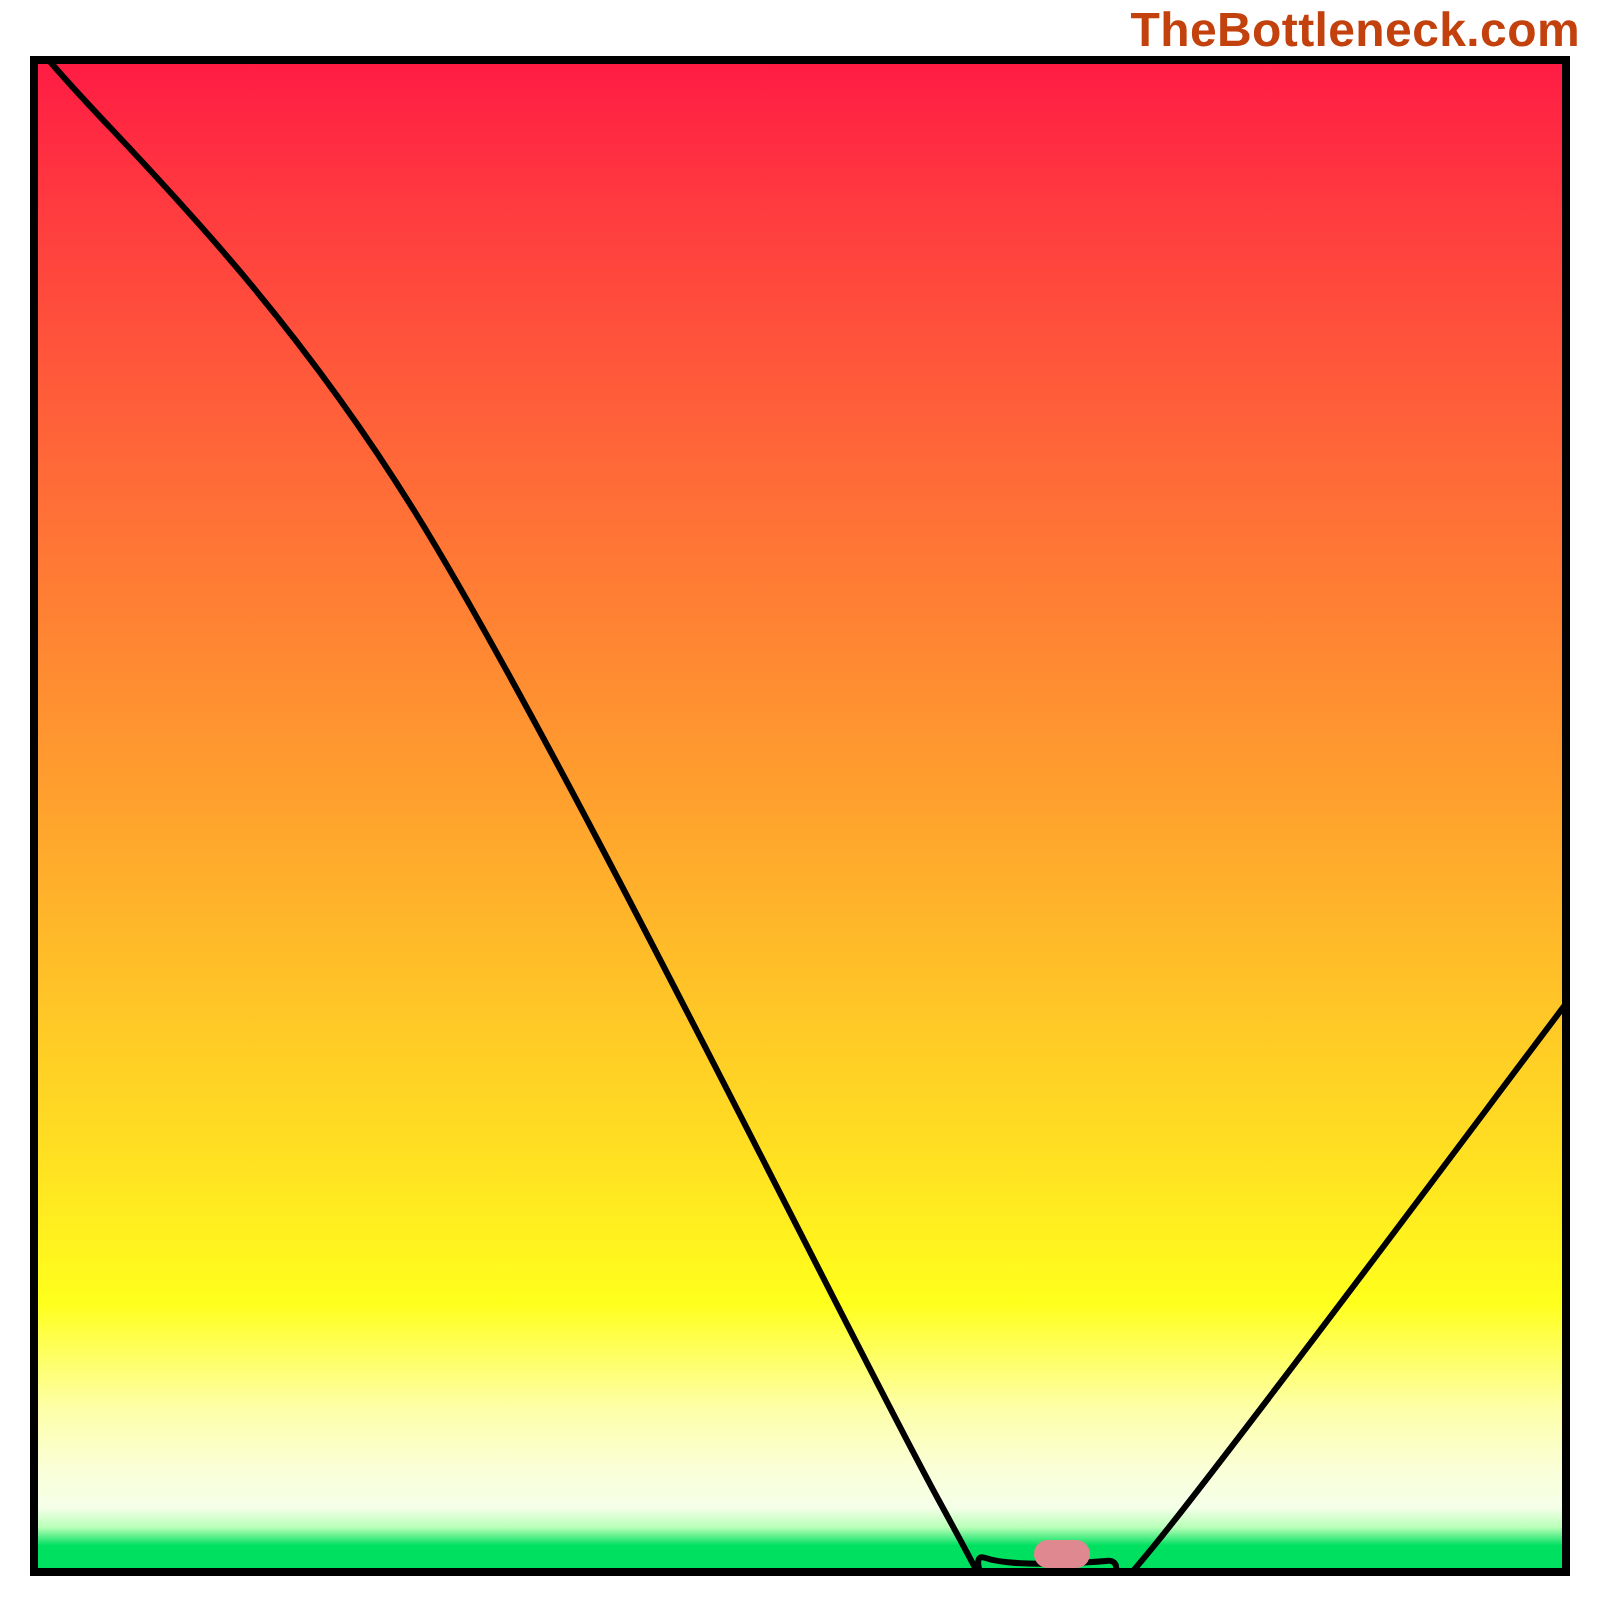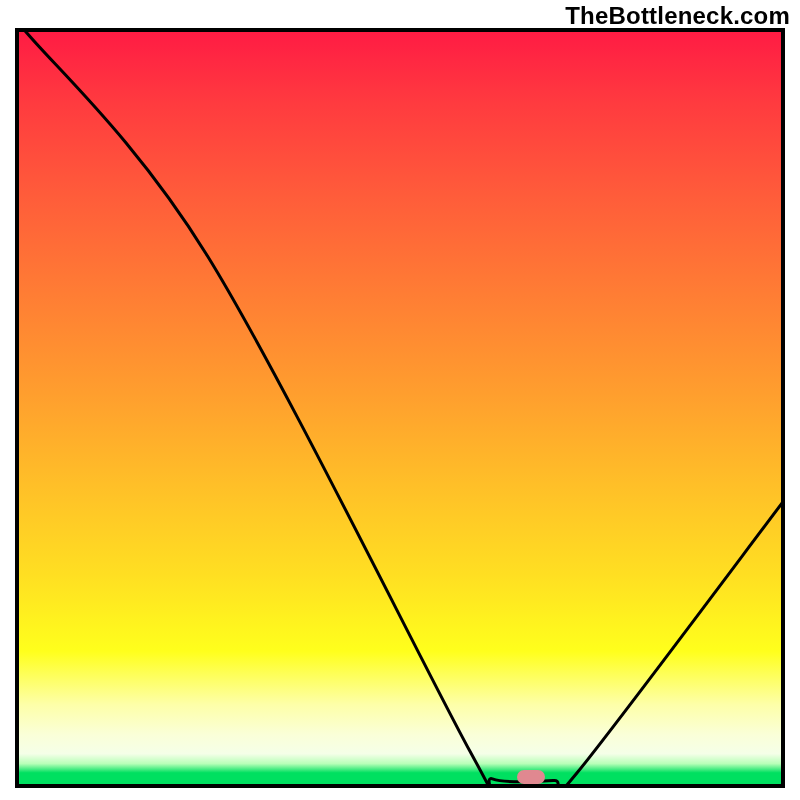--- a/index.html
+++ b/index.html
@@ -15,21 +15,21 @@
     width: 800px;
     height: 800px;
   }
   .watermark {
     position: absolute;
     top: 2px;
     right: 10px;
     font-family: Arial, Helvetica, sans-serif;
     font-size: 24px;
     font-weight: bold;
-    color: #000000;
+    color: #c2410c;
     letter-spacing: 0.2px;
   }
   .plot {
     position: absolute;
     left: 15px;
     top: 28px;
     width: 770px;
     height: 760px;
   }
   .grad {

